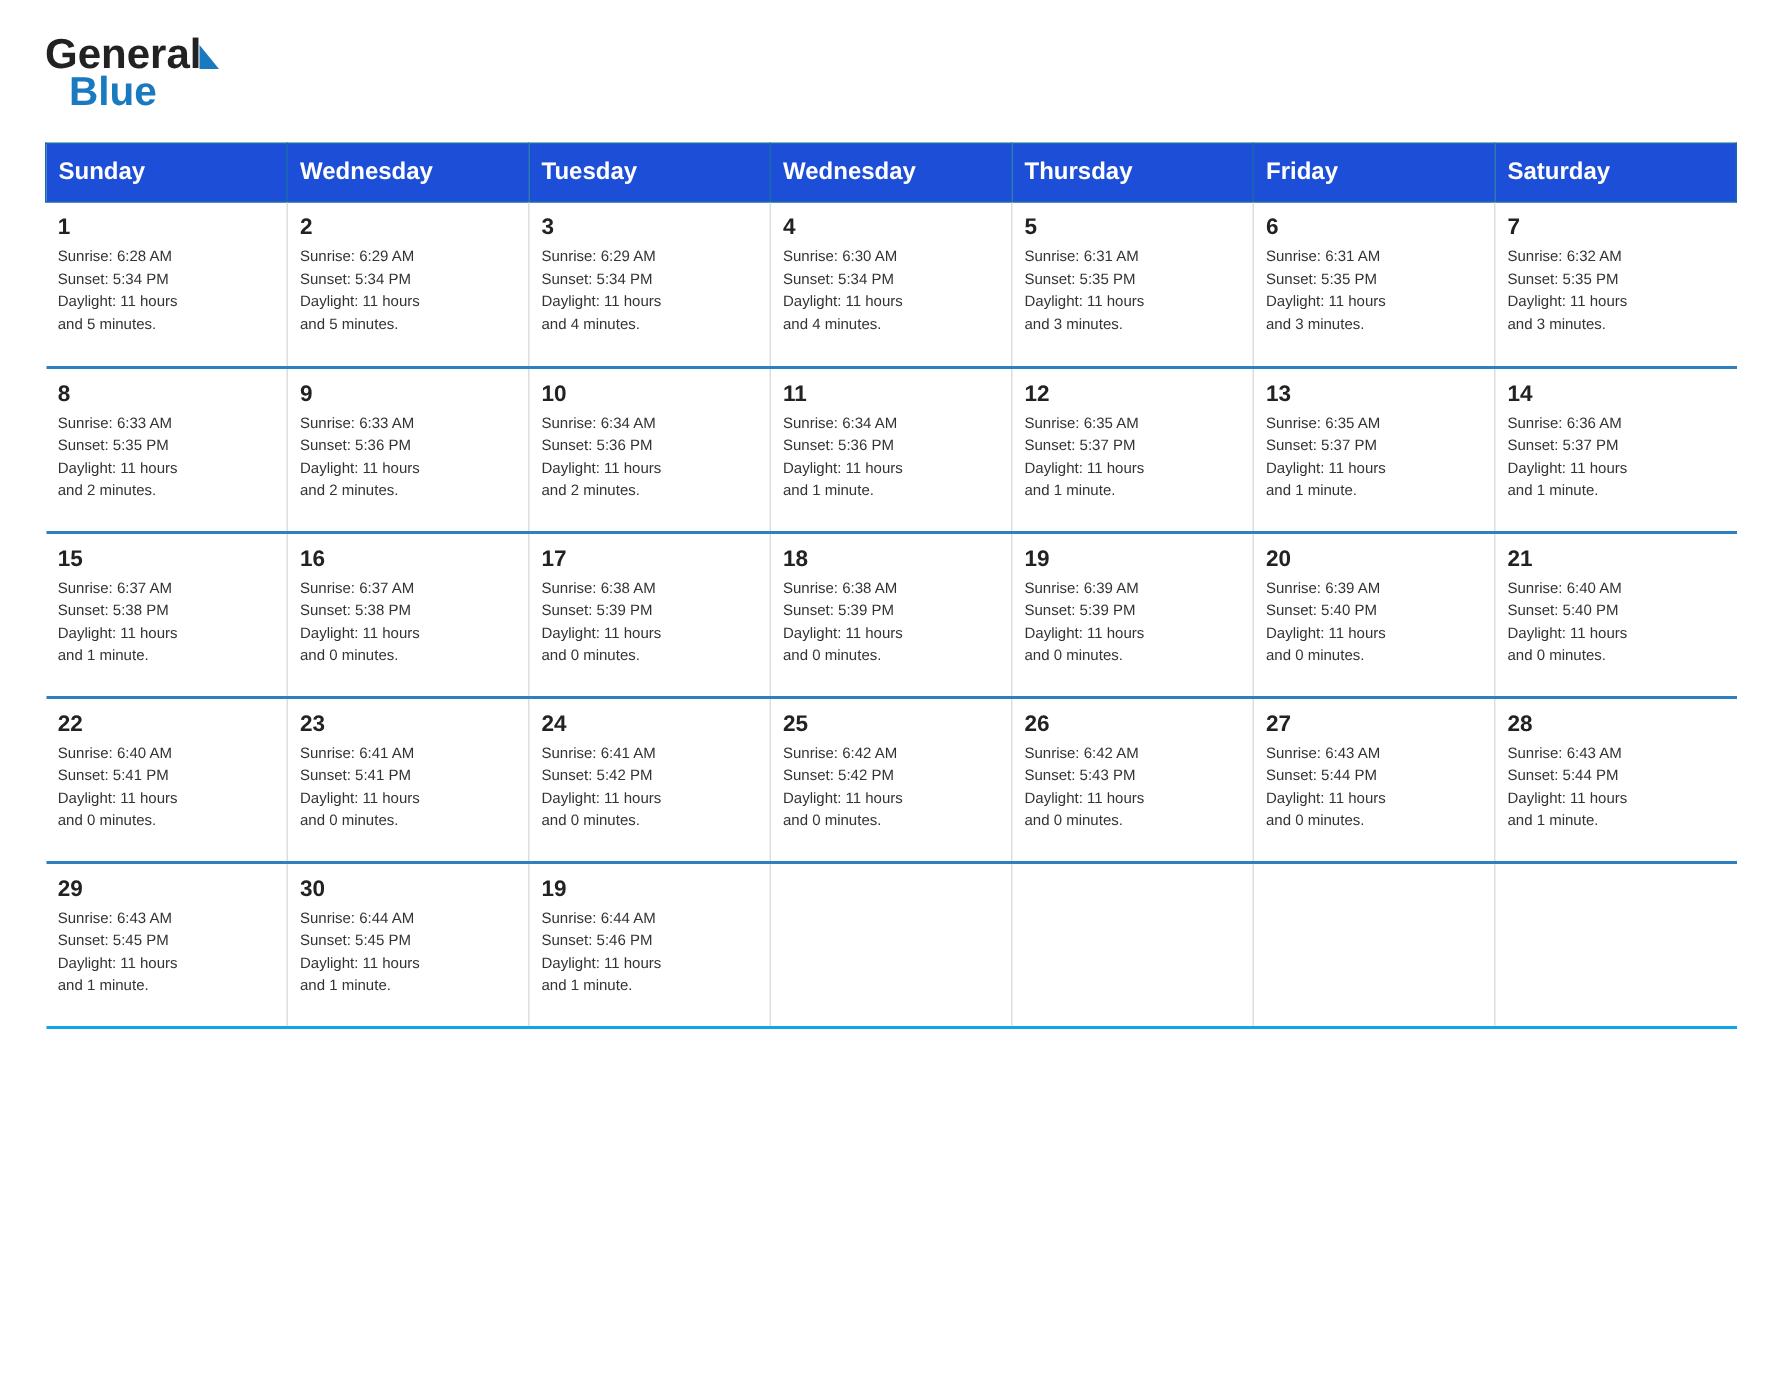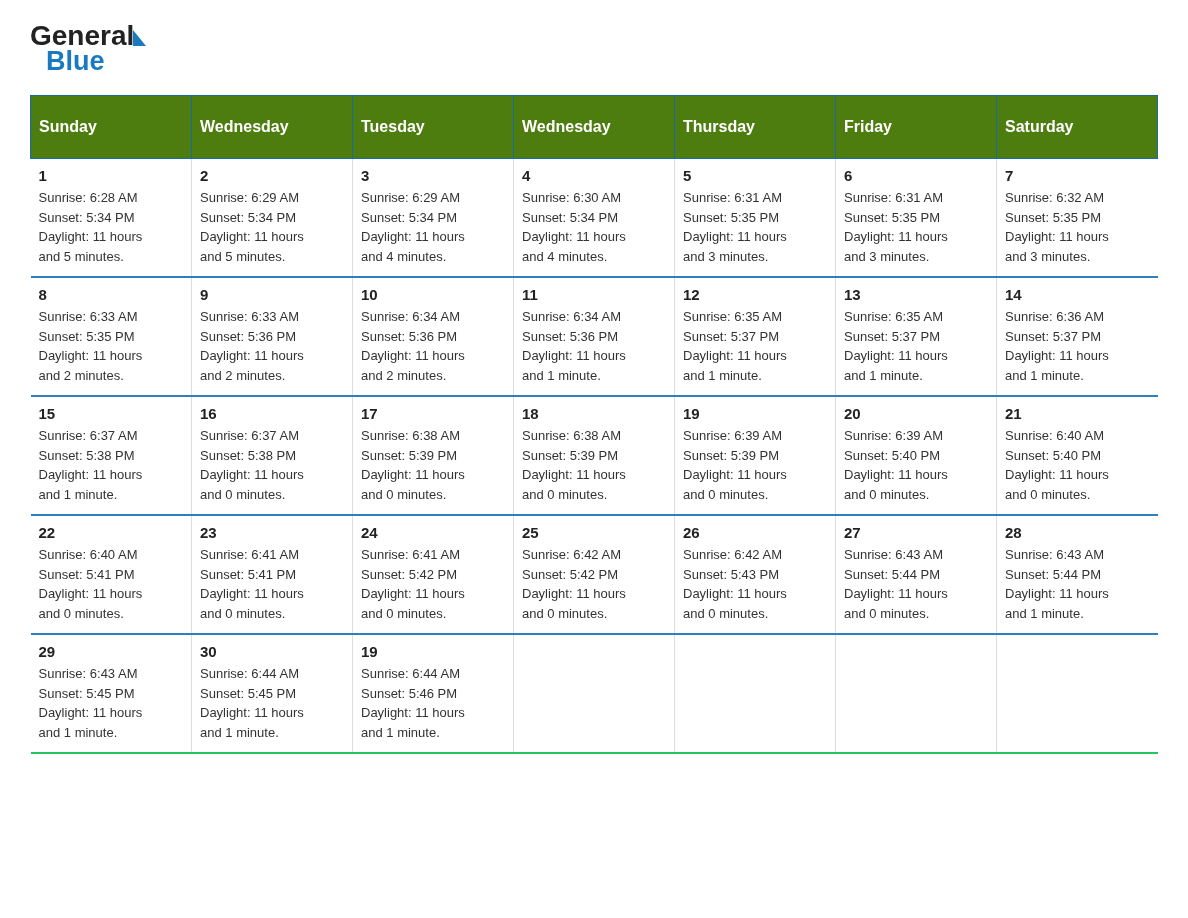--- a/index.html
+++ b/index.html
@@ -35,23 +35,23 @@
       font-size: 22px;
       color: #555;
       margin-top: 4px;
     }
     table {
       width: 100%;
       border-collapse: collapse;
       table-layout: fixed;
     }
     thead tr th {
-      background-color: #4d7c0f;
+      background-color: #1d4ed8;
       color: #fff;
-      padding: 22px 8px;
+      padding: 10px 8px;
       font-size: 16px;
       font-weight: bold;
       text-align: left;
       border: 1px solid #1a6aaa;
     }
     tbody tr {
       border-bottom: 2px solid #2e7fc1;
     }
     tbody td {
       vertical-align: top;
@@ -64,26 +64,26 @@
     }
     tbody td:first-child { border-left: none; }
     tbody td:last-child { border-right: none; }
     .day-num {
       font-size: 15px;
       font-weight: bold;
       margin-bottom: 4px;
       display: block;
     }
     .day-info {
-      font-size: 13px;
+      font-size: 10px;
       line-height: 1.5;
       color: #333;
     }
     tbody tr:last-child {
-      border-bottom: 2px solid #22c55e;
+      border-bottom: 2px solid #0ea5e9;
     }
     .logo-general {
       font-size: 28px;
       font-weight: bold;
       color: #222;
     }
     .arrow-shape {
       display: inline-block;
       width: 0;
       height: 0;

